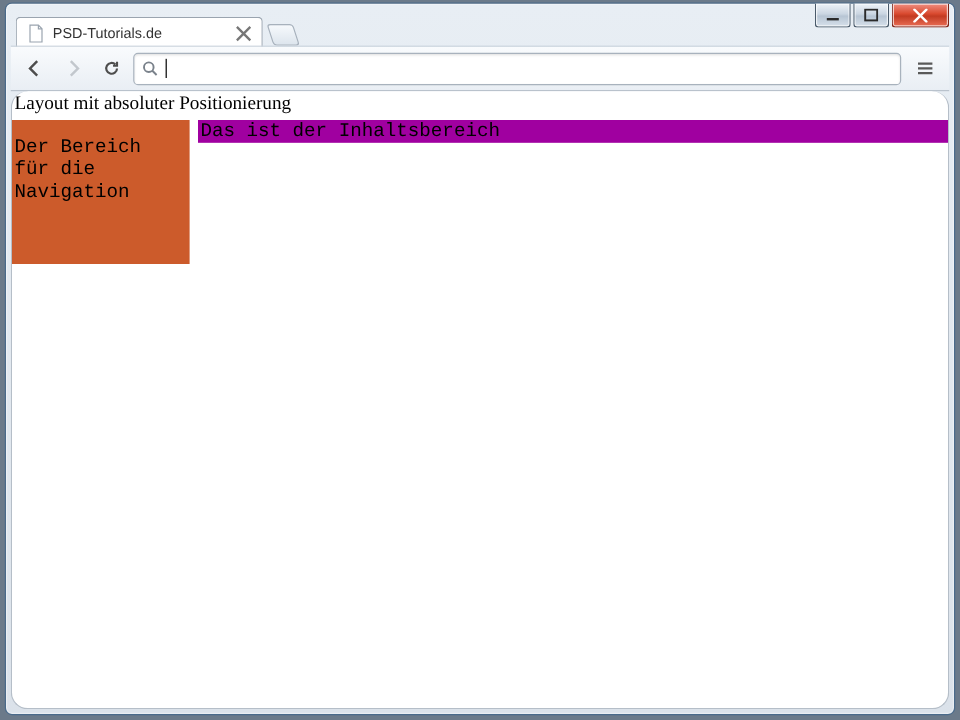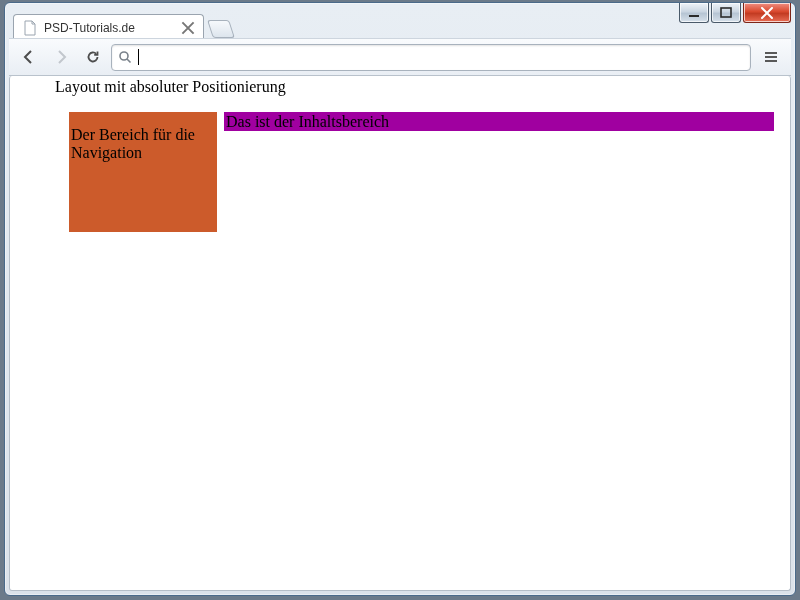--- a/index.html
+++ b/index.html
@@ -56,21 +56,21 @@
   .tabstrip {
     position: absolute;
     top: 9px;
     left: 8px;
     height: 28px;
     display: flex;
     align-items: flex-end;
   }
   .tab {
     height: 26px;
-    width: 191px;
+    width: 206px;
     background: #fff;
     border: 1px solid #9aa4af;
     border-bottom: none;
     border-radius: 4px 4px 0 0;
     display: flex;
     align-items: center;
     padding: 0 8px;
     font-size: 12px;
     color: #333;
     gap: 6px;
@@ -144,37 +144,37 @@
   }
 
   
   .viewport {
     position:absolute;
     top:73px; left:4px; right:4px; bottom:4px;
     background:#fff;
     border:1px solid #b5bec8;
     border-top:none;
     overflow:hidden;
-    border-radius: 3px;
-    padding-left: 43px;
+    border-radius: 14px;
   }
 
   .page {
     position:relative;
     font-family: "Times New Roman", serif;
     color:#000;
     font-size:16px;
   }
   .heading {
     margin:2px 0 4px 2px;
   }
   .abs-area {
     position:relative;
     height:120px;
-    margin:16px;
+    margin:0;
+    font-family:Liberation Mono, monospace;
   }
   .nav-box {
     position:absolute;
     left:0; top:0;
     width:148px; height:120px;
     background:#cc5b2b;
     padding:14px 2px 2px 2px;
     line-height:1.15;
   }
   .content-bar {

